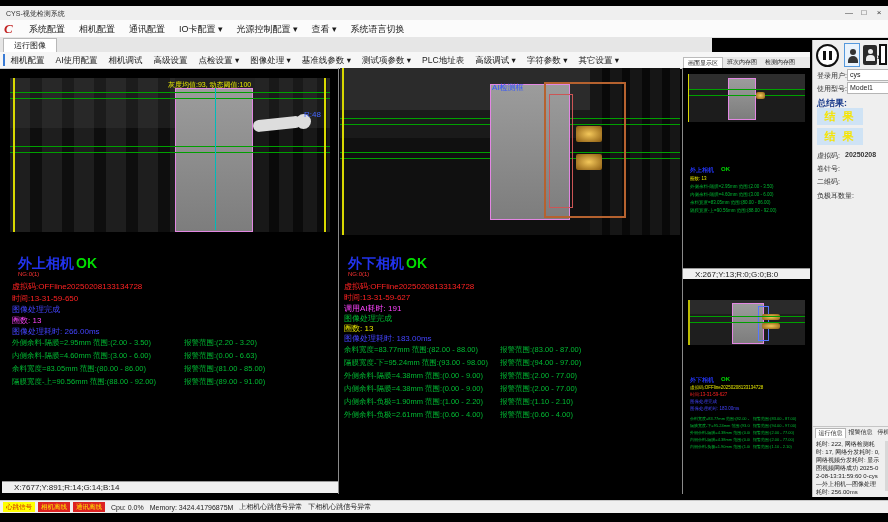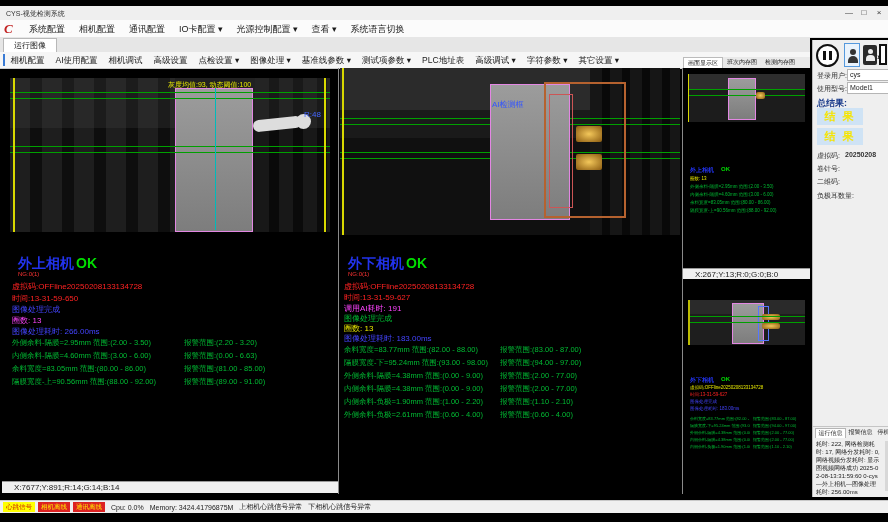--- a/index.html
+++ b/index.html
@@ -7,21 +7,21 @@
        font-family:"Liberation Sans",sans-serif;-webkit-font-smoothing:antialiased;}
   .abs{position:absolute;}
   
   #topblack{left:0;top:0;width:888px;height:6px;background:#000;}
   #titlebar{left:0;top:6px;width:888px;height:14px;background:#efefef;border-bottom:1px solid #dcdcdc;}
   #titlebar .tt{position:absolute;left:6px;top:3px;font-size:7px;color:#333;}
   .winctl{position:absolute;top:1px;width:14px;height:12px;text-align:center;font-size:8px;color:#333;line-height:12px;cursor:default;}
   #menubar{left:0;top:20px;width:888px;height:17px;background:#fbfbfb;border-bottom:1px solid #e2e2e2;display:flex;align-items:center;}
   #logo{width:14px;height:13px;margin:0 4px 0 4px;color:#c22222;font:italic bold 13px "Liberation Serif",serif;line-height:13px;}
   .menu-item{font-size:9px;color:#1a1a1a;padding:0 7px;line-height:16px;white-space:nowrap;}
-  #tabstrip{left:0;top:37px;width:810px;height:15px;background:#e6e6e6;border-bottom:1px solid #c9c9c9;text-align:right;}
+  #tabstrip{left:0;top:37px;width:712px;height:15px;background:#e6e6e6;border-bottom:1px solid #c9c9c9;text-align:right;}
   #runtab{position:absolute;left:3px;top:1px;height:14px;background:#fff;border:1px solid #b8b8b8;border-bottom:none;padding:0 10px;font-size:8px;line-height:14px;color:#222;}
   #toolbar{left:0;top:52px;width:810px;height:16px;background:#f6f6f6;border-bottom:1px solid #cfcfcf;display:flex;align-items:center;}
   #toolbar .lead{width:2px;height:12px;background:#3a7bd5;margin-left:3px;}
   .tool-item{font-size:8.5px;color:#1a1a1a;padding:0 5.5px;white-space:nowrap;line-height:15px;}
   
   .vdiv{width:1px;background:#8a8a8a;top:68px;height:426px;}
   
   .cam-img{background:#141414;overflow:hidden;}
   .hline{position:absolute;left:0;width:100%;height:1px;background:#00a000;}
   .vlineY{position:absolute;top:0;width:2px;height:100%;background:#d8d800;}
@@ -154,21 +154,21 @@
     <div class="hline" style="top:50px;"></div>
     <div class="hline" style="top:56px;"></div>
     <div class="hline" style="top:84px;"></div>
     <div class="hline" style="top:90px;"></div>
     <div class="blockgray" style="left:150px;top:16px;width:78px;height:134px;"></div>
     <div style="position:absolute;left:204px;top:14px;width:78px;height:132px;border:2px solid #b5622f;"></div>
     <div style="position:absolute;left:209px;top:26px;width:22px;height:112px;border:1px solid #cc5555;"></div>
     <div class="goldspot" style="left:236px;top:58px;width:26px;height:16px;"></div>
     <div class="goldspot" style="left:236px;top:86px;width:26px;height:16px;"></div>
     <div class="vlineY" style="left:2px;"></div>
-    <span class="minitxt" style="left:152px;top:14px;font-size:8px;color:#3355ff;margin-top:17px;">AI检测框</span>
+    <span class="minitxt" style="left:152px;top:14px;font-size:8px;color:#3355ff;">AI检测框</span>
   </div>
 
   <div class="abs" style="left:348px;top:254px;">
     <span class="cam-title">外下相机</span><span class="cam-ok">OK</span>
   </div>
   <span class="abs subnote" style="left:348px;top:271px;">NG:0(1)</span>
   <span class="abs iline red" style="left:344px;top:281px;">虚拟码:OFFline20250208133134728</span>
   <span class="abs iline red" style="left:344px;top:292px;">时间:13-31-59-627</span>
   <span class="abs iline mag" style="left:344px;top:303px;">调用AI耗时: 191</span>
   <span class="abs iline grn" style="left:344px;top:313px;">图像处理完成</span>

